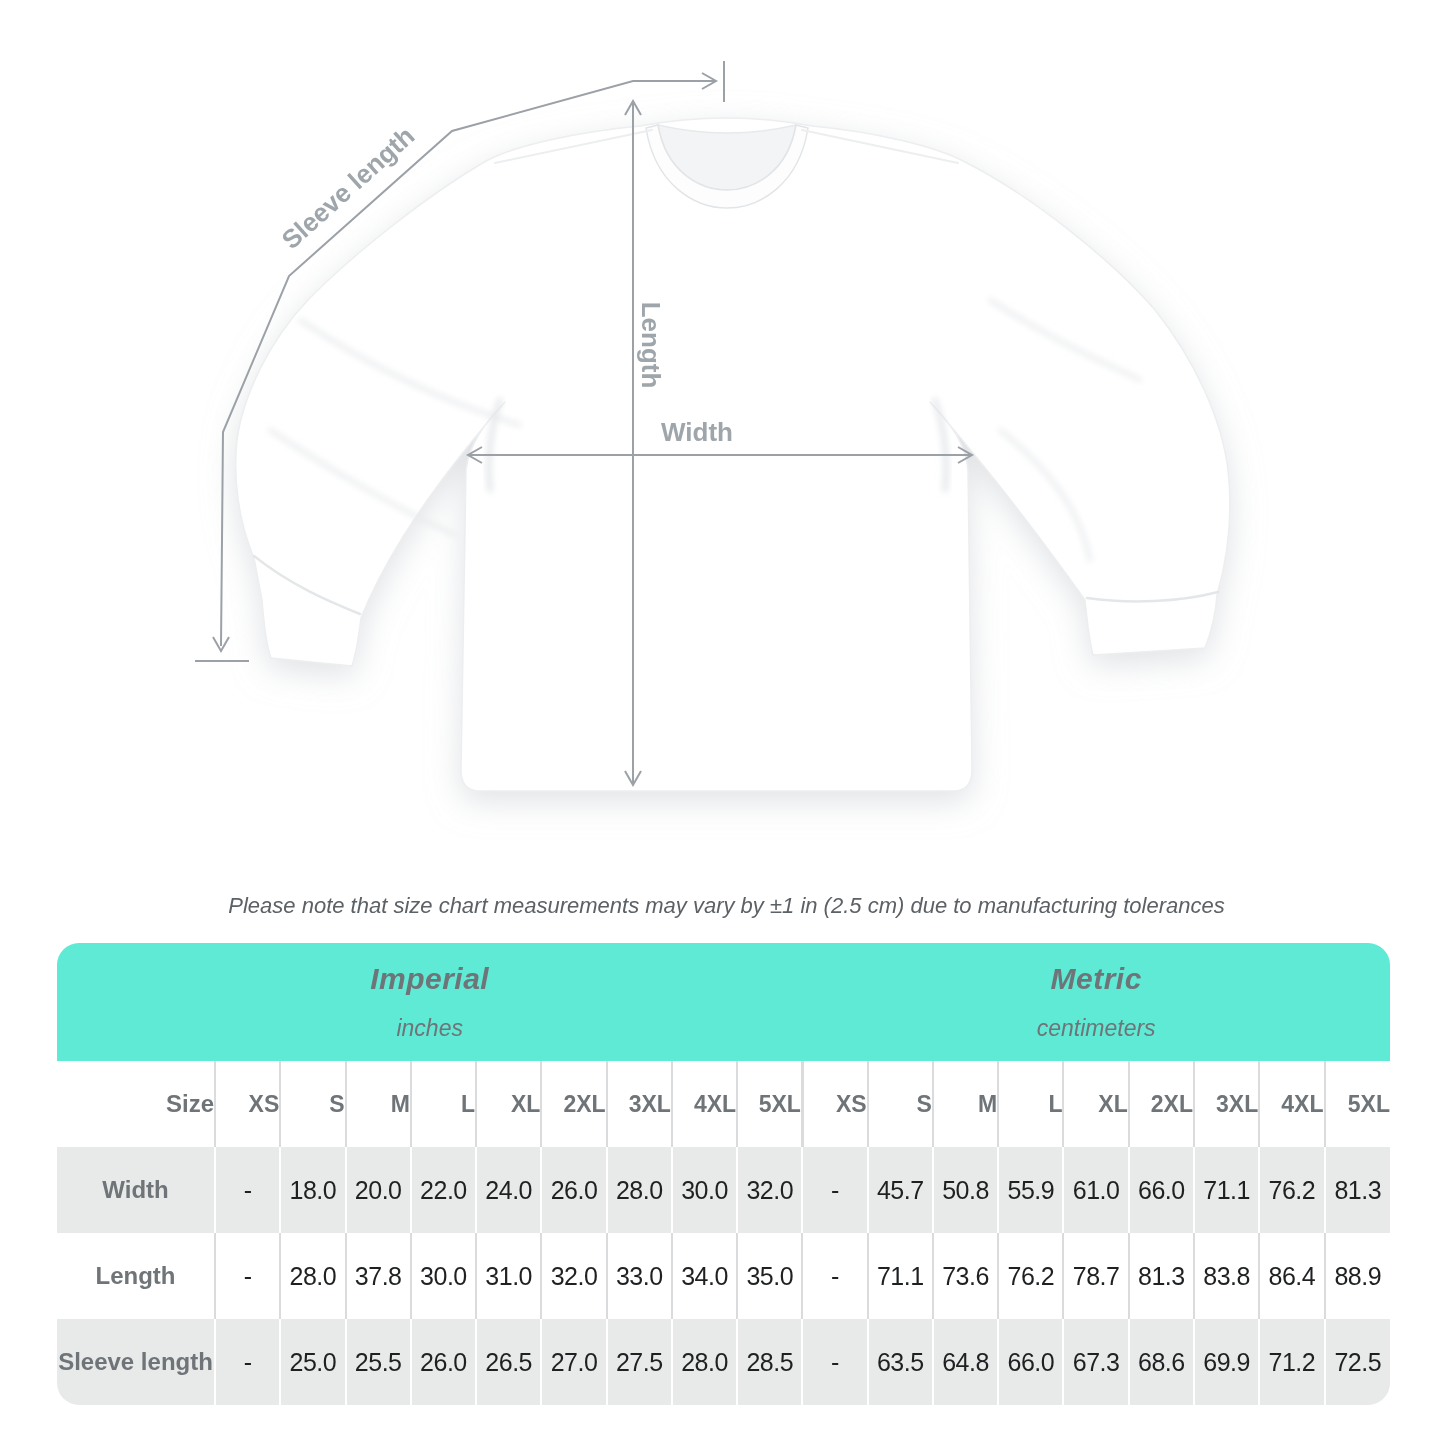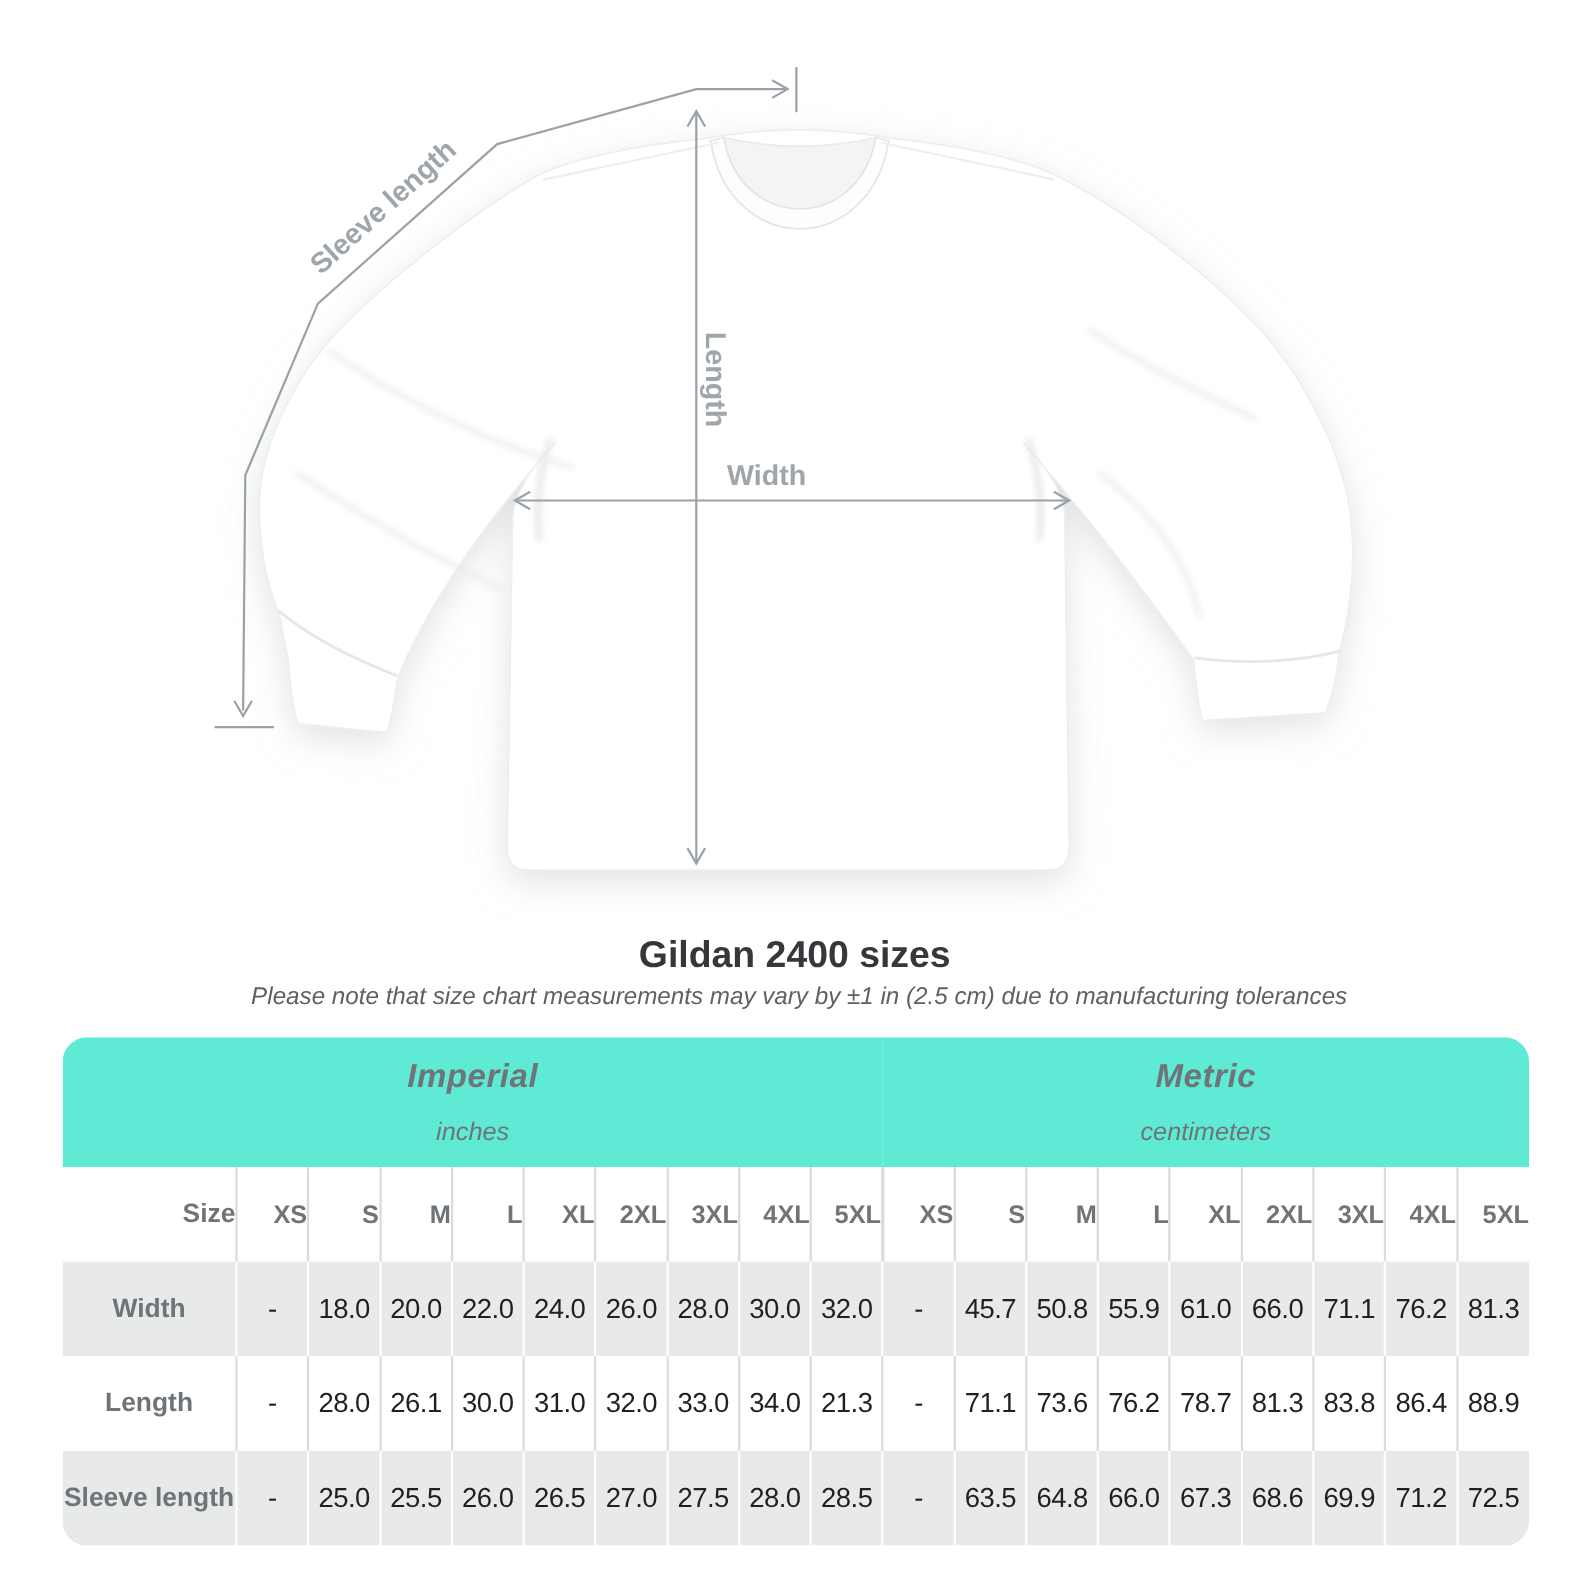--- a/index.html
+++ b/index.html
@@ -128,21 +128,20 @@
         <path d="M 482,447 L 468,455 L 482,463"></path>
         <path d="M 958,447 L 972,455 L 958,463"></path>
       </g>
     </g>
 
     <text class="meas-label" x="350" y="196" text-anchor="middle" transform="rotate(-42 350 190)">Sleeve length</text>
     <text class="meas-label" x="651" y="345" text-anchor="middle" dominant-baseline="central" transform="rotate(90 651 345)">Length</text>
     <text class="meas-label" x="697" y="441" text-anchor="middle">Width</text>
   </svg>
 
-  <div class="chart-title">Gildan 2400 sizes</div>
   <div class="chart-subtitle">Please note that size chart measurements may vary by ±1 in (2.5 cm) due to manufacturing tolerances</div>
 
   <div class="size-table-wrap">
     <table class="size-table">
       <colgroup>
         <col style="width:158px">
         <col span="18">
       </colgroup>
       <tbody>
         <tr class="group-header">
@@ -195,27 +194,27 @@
             <td class="val">61.0</td>
             <td class="val">66.0</td>
             <td class="val">71.1</td>
             <td class="val">76.2</td>
             <td class="val">81.3</td>
           </tr>
           <tr class="data-row plain">
             <td class="rowlabel">Length</td>
             <td class="val">-</td>
             <td class="val">28.0</td>
-            <td class="val">26.1</td>
+            <td class="val">37.8</td>
             <td class="val">30.0</td>
             <td class="val">31.0</td>
             <td class="val">32.0</td>
             <td class="val">33.0</td>
             <td class="val">34.0</td>
-            <td class="val">21.3</td>
+            <td class="val">35.0</td>
             <td class="val metric-start">-</td>
             <td class="val">71.1</td>
             <td class="val">73.6</td>
             <td class="val">76.2</td>
             <td class="val">78.7</td>
             <td class="val">81.3</td>
             <td class="val">83.8</td>
             <td class="val">86.4</td>
             <td class="val">88.9</td>
           </tr>

